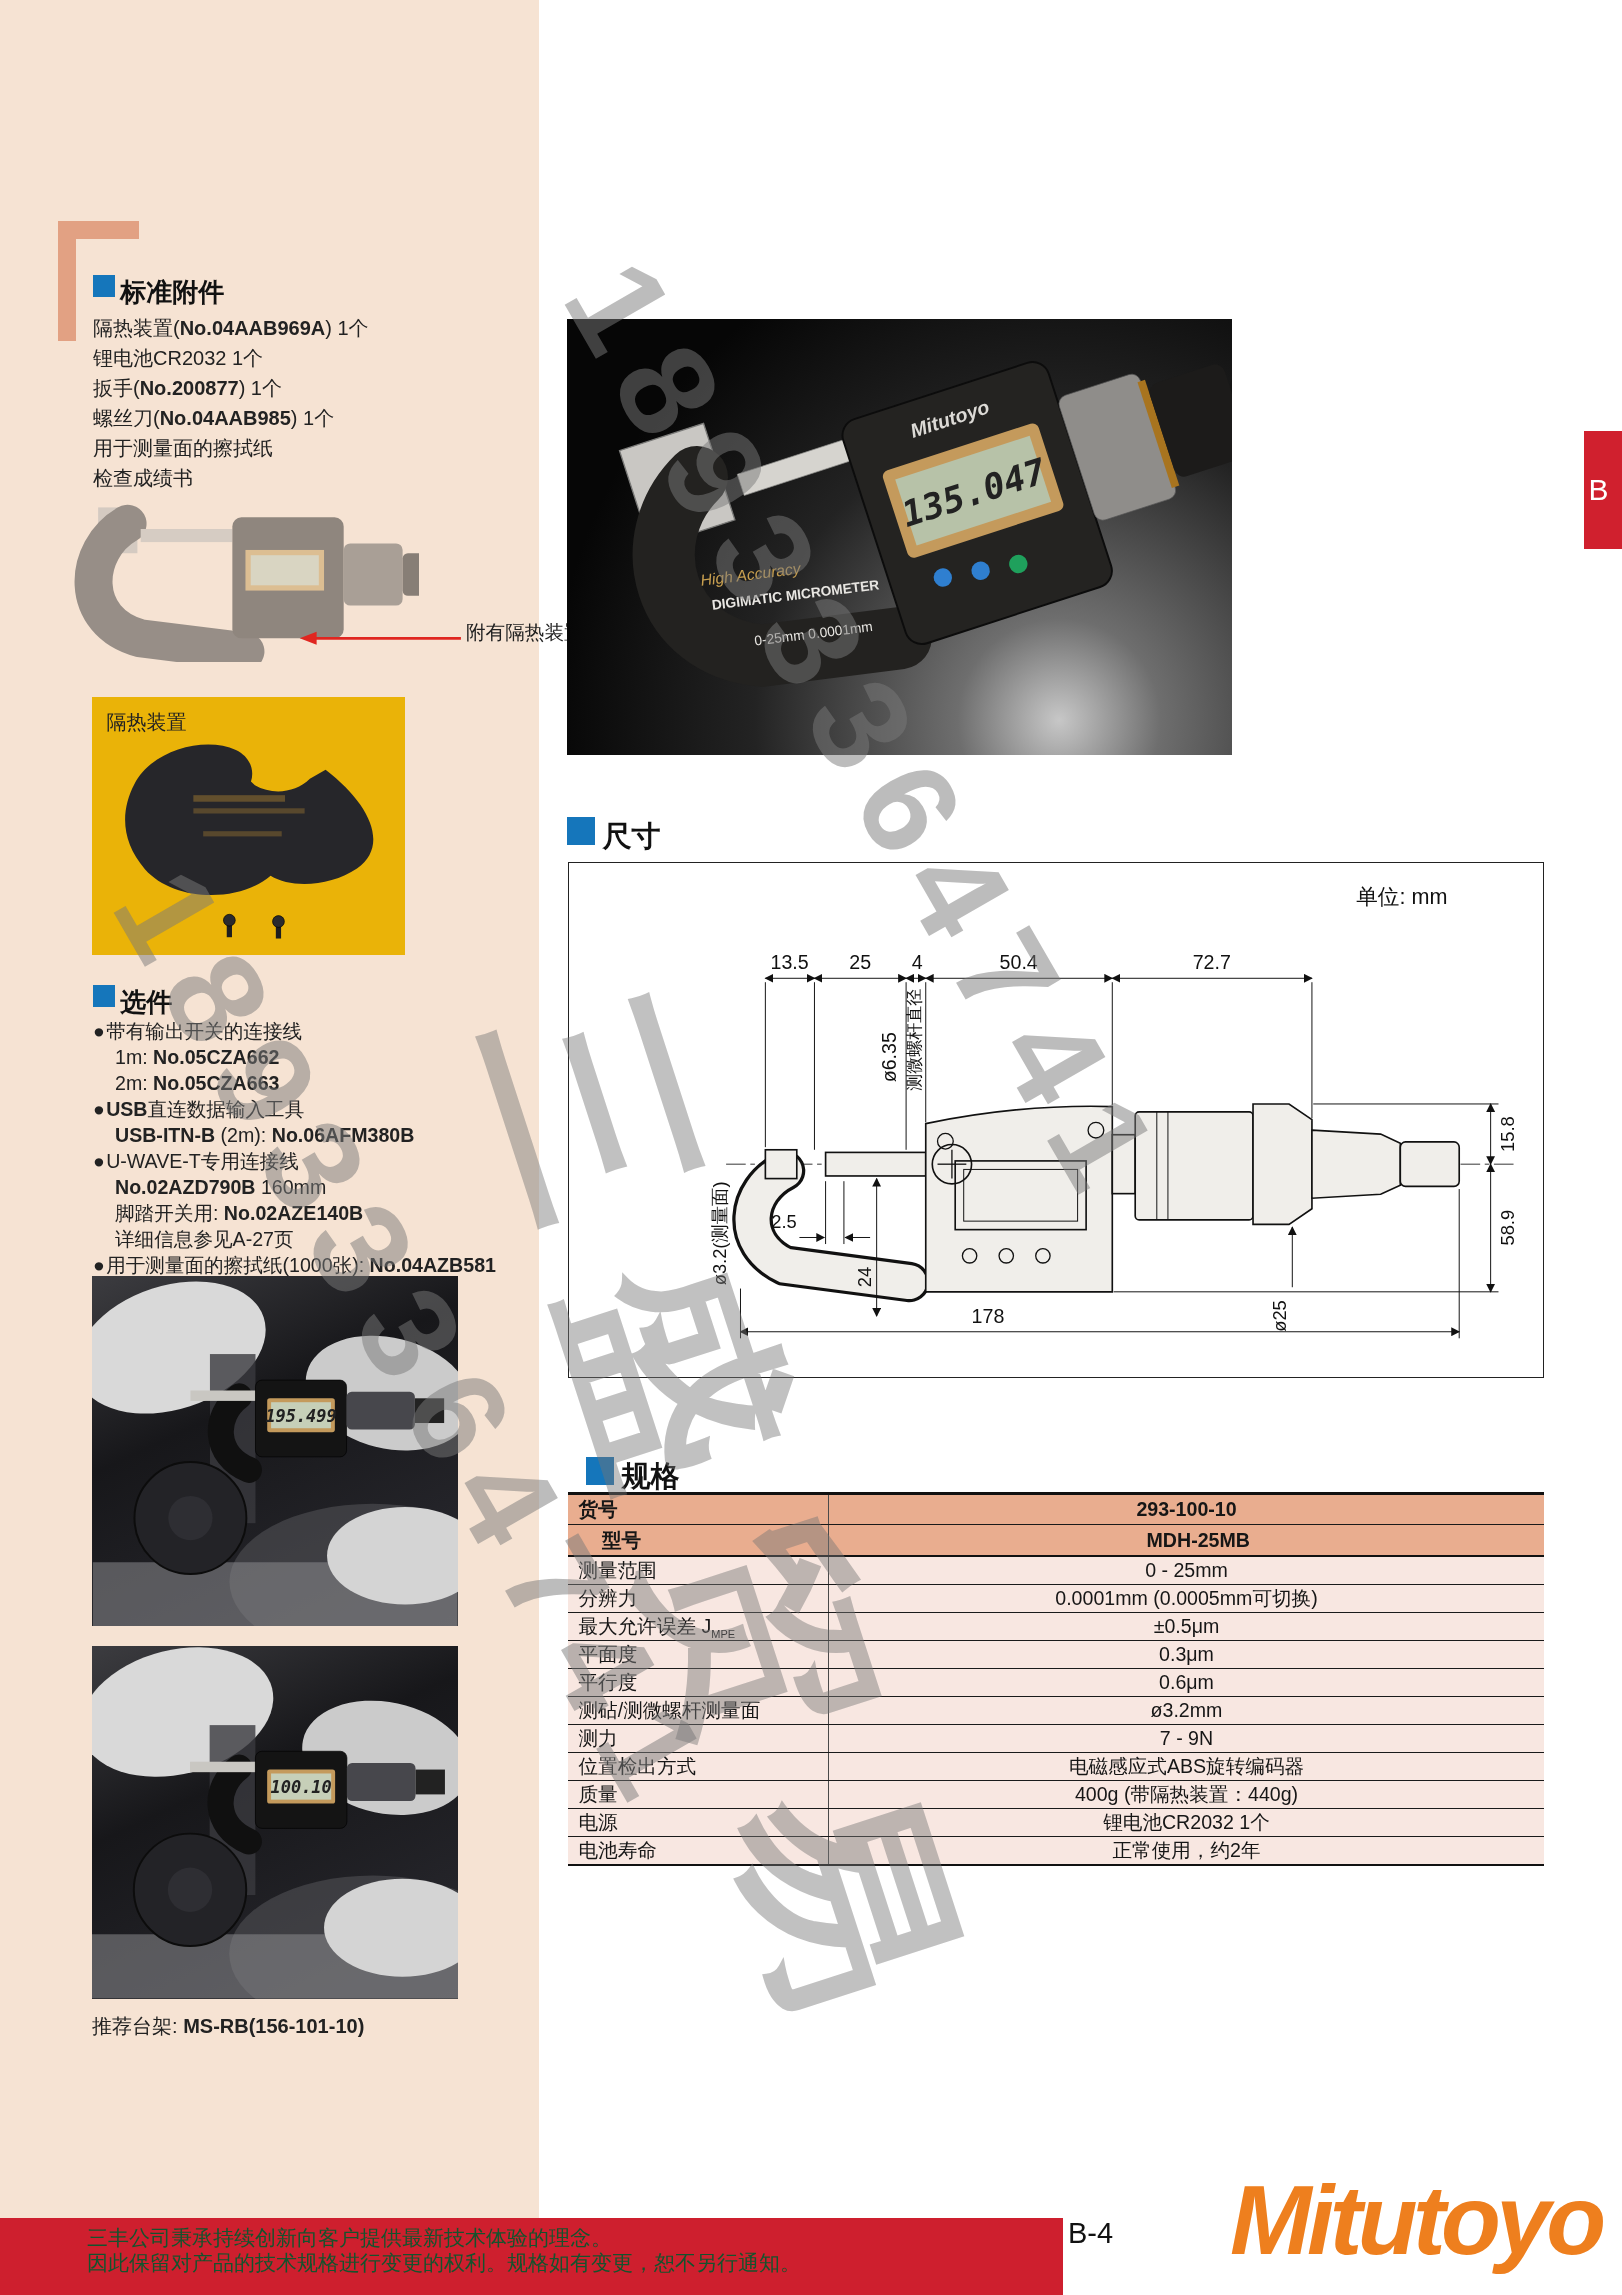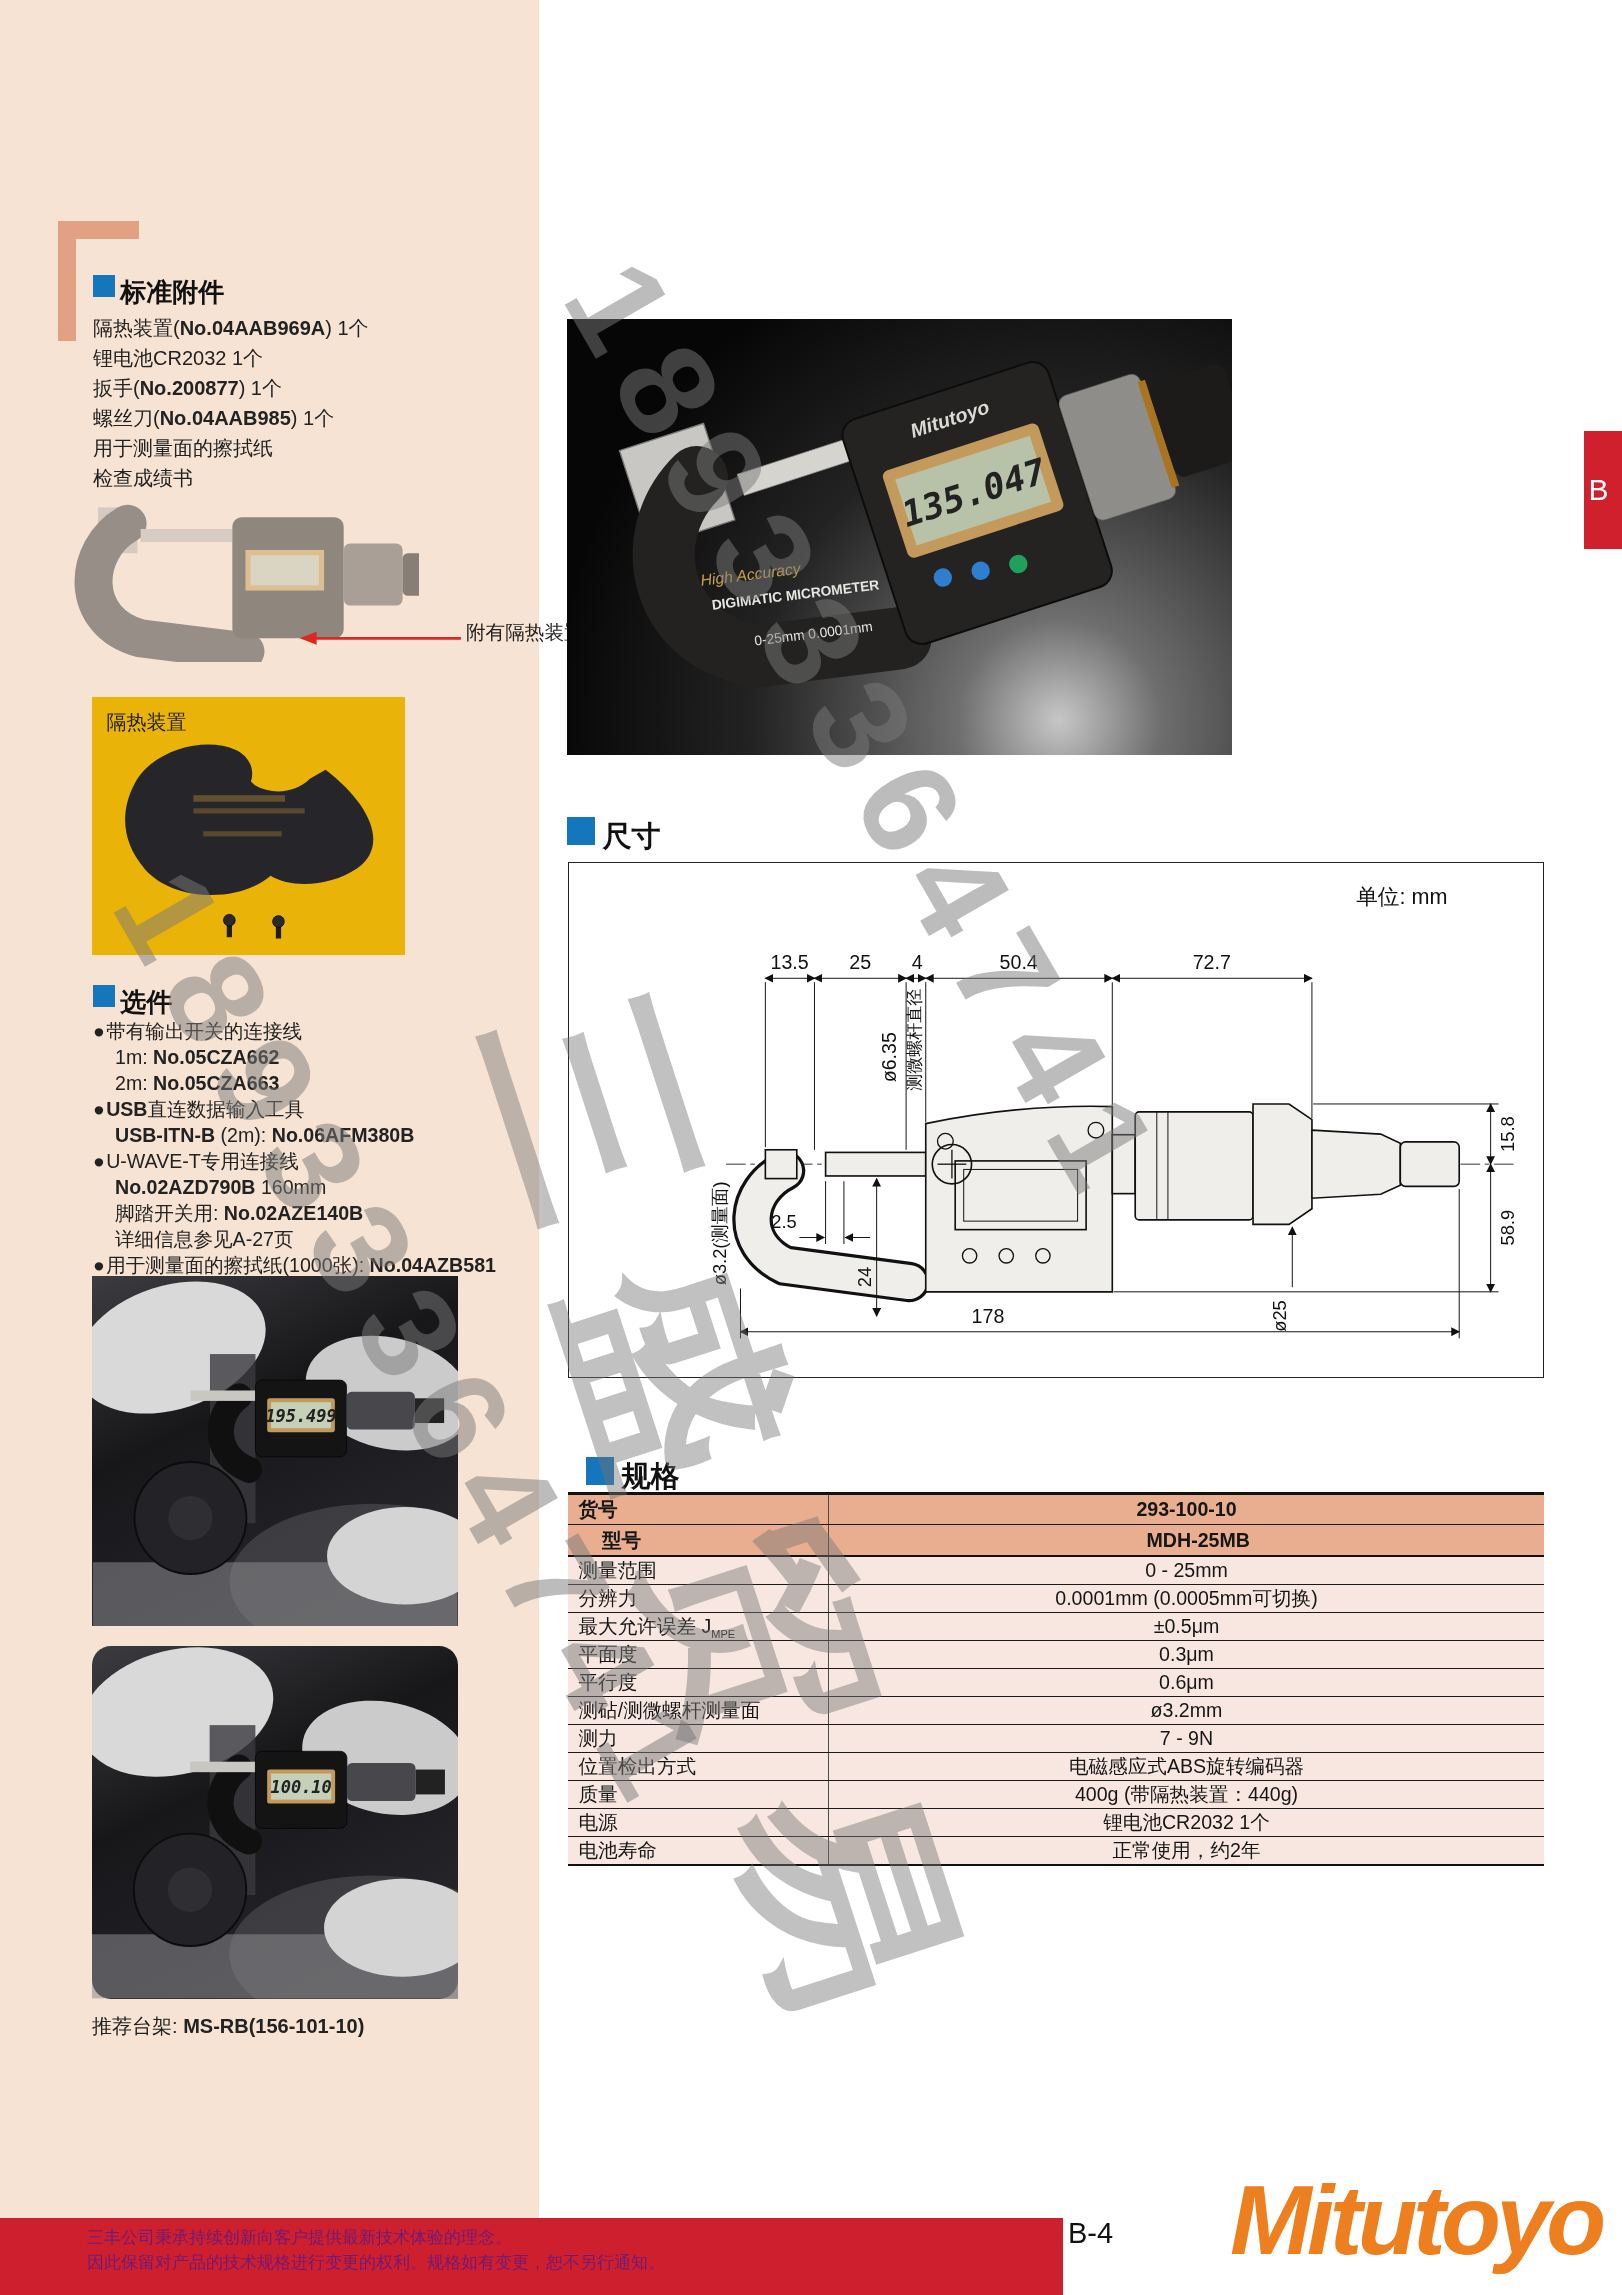--- a/index.html
+++ b/index.html
@@ -26,21 +26,21 @@
   
   .faded{left:49px;top:489px;width:370px;height:173px;opacity:.55;}
   .callout-label{left:466px;top:619px;font-size:19.6px;color:#222;white-space:nowrap;}
   
   .hs-box{left:92px;top:697px;width:313px;height:258px;background:#eab308;}
   .hs-label{left:14.4px;top:11.8px;font-size:20px;color:#222;}
   
   .app-photo{left:92px;width:366px;background:
       linear-gradient(155deg,#3c3c40 0%,#17171a 38%,#232328 75%,#2c2c30 100%);}
   .p1{top:1276px;height:350px;}
-  .p2{top:1646px;height:353px;border-radius:19px;}
+  .p2{top:1646px;height:353px;}
   .stand-note{left:92px;top:2013px;font-size:20px;color:#222;}
   
   .photo-main{left:567px;top:319px;width:665px;height:436px;
       background:radial-gradient(circle at 74% 92%,#c7c7c7 0%,#6e6e6e 16%,#232323 48%,#060606 80%);}
   
   .dim-head{left:567px;top:817px;}
   .spec-head{left:564px;top:1457px;padding-left:22px;}
   
   .draw-box{left:568px;top:862px;width:976px;height:516px;background:#fff;border:1.3px solid #222;box-sizing:border-box;}
   
@@ -48,21 +48,21 @@
       border-top:3.3px solid #111;border-bottom:2.6px solid #111;table-layout:fixed;}
   .spec-table td{border-bottom:1.3px solid #1a1a1a;padding:0 10.5px;height:25px;overflow:hidden;white-space:nowrap;}
   .spec-table td.c1{width:239px;border-right:1.3px solid #4a4a4a;}
   .spec-table td.c2{text-align:center;}
   .spec-table tr.hdr td{background:#e9ad8f;font-weight:bold;height:29.4px;}
   .spec-table tr.hdr2 td{border-bottom:2.6px solid #111;padding-left:34px;}
   .spec-table tr.body td{background:#f8e7e1;}
   .spec-table sub{font-size:11px;}
   
   .foot-red{left:0;top:2218px;width:1063px;height:78px;background:#ce1f2e;}
-  .foot-text{left:87px;top:2225px;font-size:17px;line-height:25px;color:#701a75;}
+  .foot-text{left:87px;top:2225px;font-size:21px;line-height:25px;color:#14532d;}
   .page-no{left:1068px;top:2217px;font-size:29px;color:#111;font-family:"Liberation Sans",sans-serif;}
   .miLogo{left:1230px;top:2171px;font-size:98px;font-weight:800;font-style:italic;
       color:#ee7f1e;letter-spacing:-4.6px;line-height:98px;}
   .b-tab{left:1584px;top:431px;width:39px;height:118px;background:#d0202e;color:#fff;
       font-size:30px;display:flex;align-items:center;padding-left:4.6px;box-sizing:border-box;}
   
   .wm{color:rgba(122,122,122,.5);font-weight:bold;transform-origin:0 0;pointer-events:none;z-index:40;white-space:nowrap;}
   .wm-num1{left:667px;top:236px;font-size:134px;letter-spacing:22px;transform:rotate(60deg);}
   .wm-num2{left:216px;top:844px;font-size:134px;letter-spacing:22px;transform:rotate(60deg);}
   .wm-co{left:694px;top:962px;font-size:216px;letter-spacing:59px;transform:rotate(72deg);color:rgba(118,118,118,.45);}

